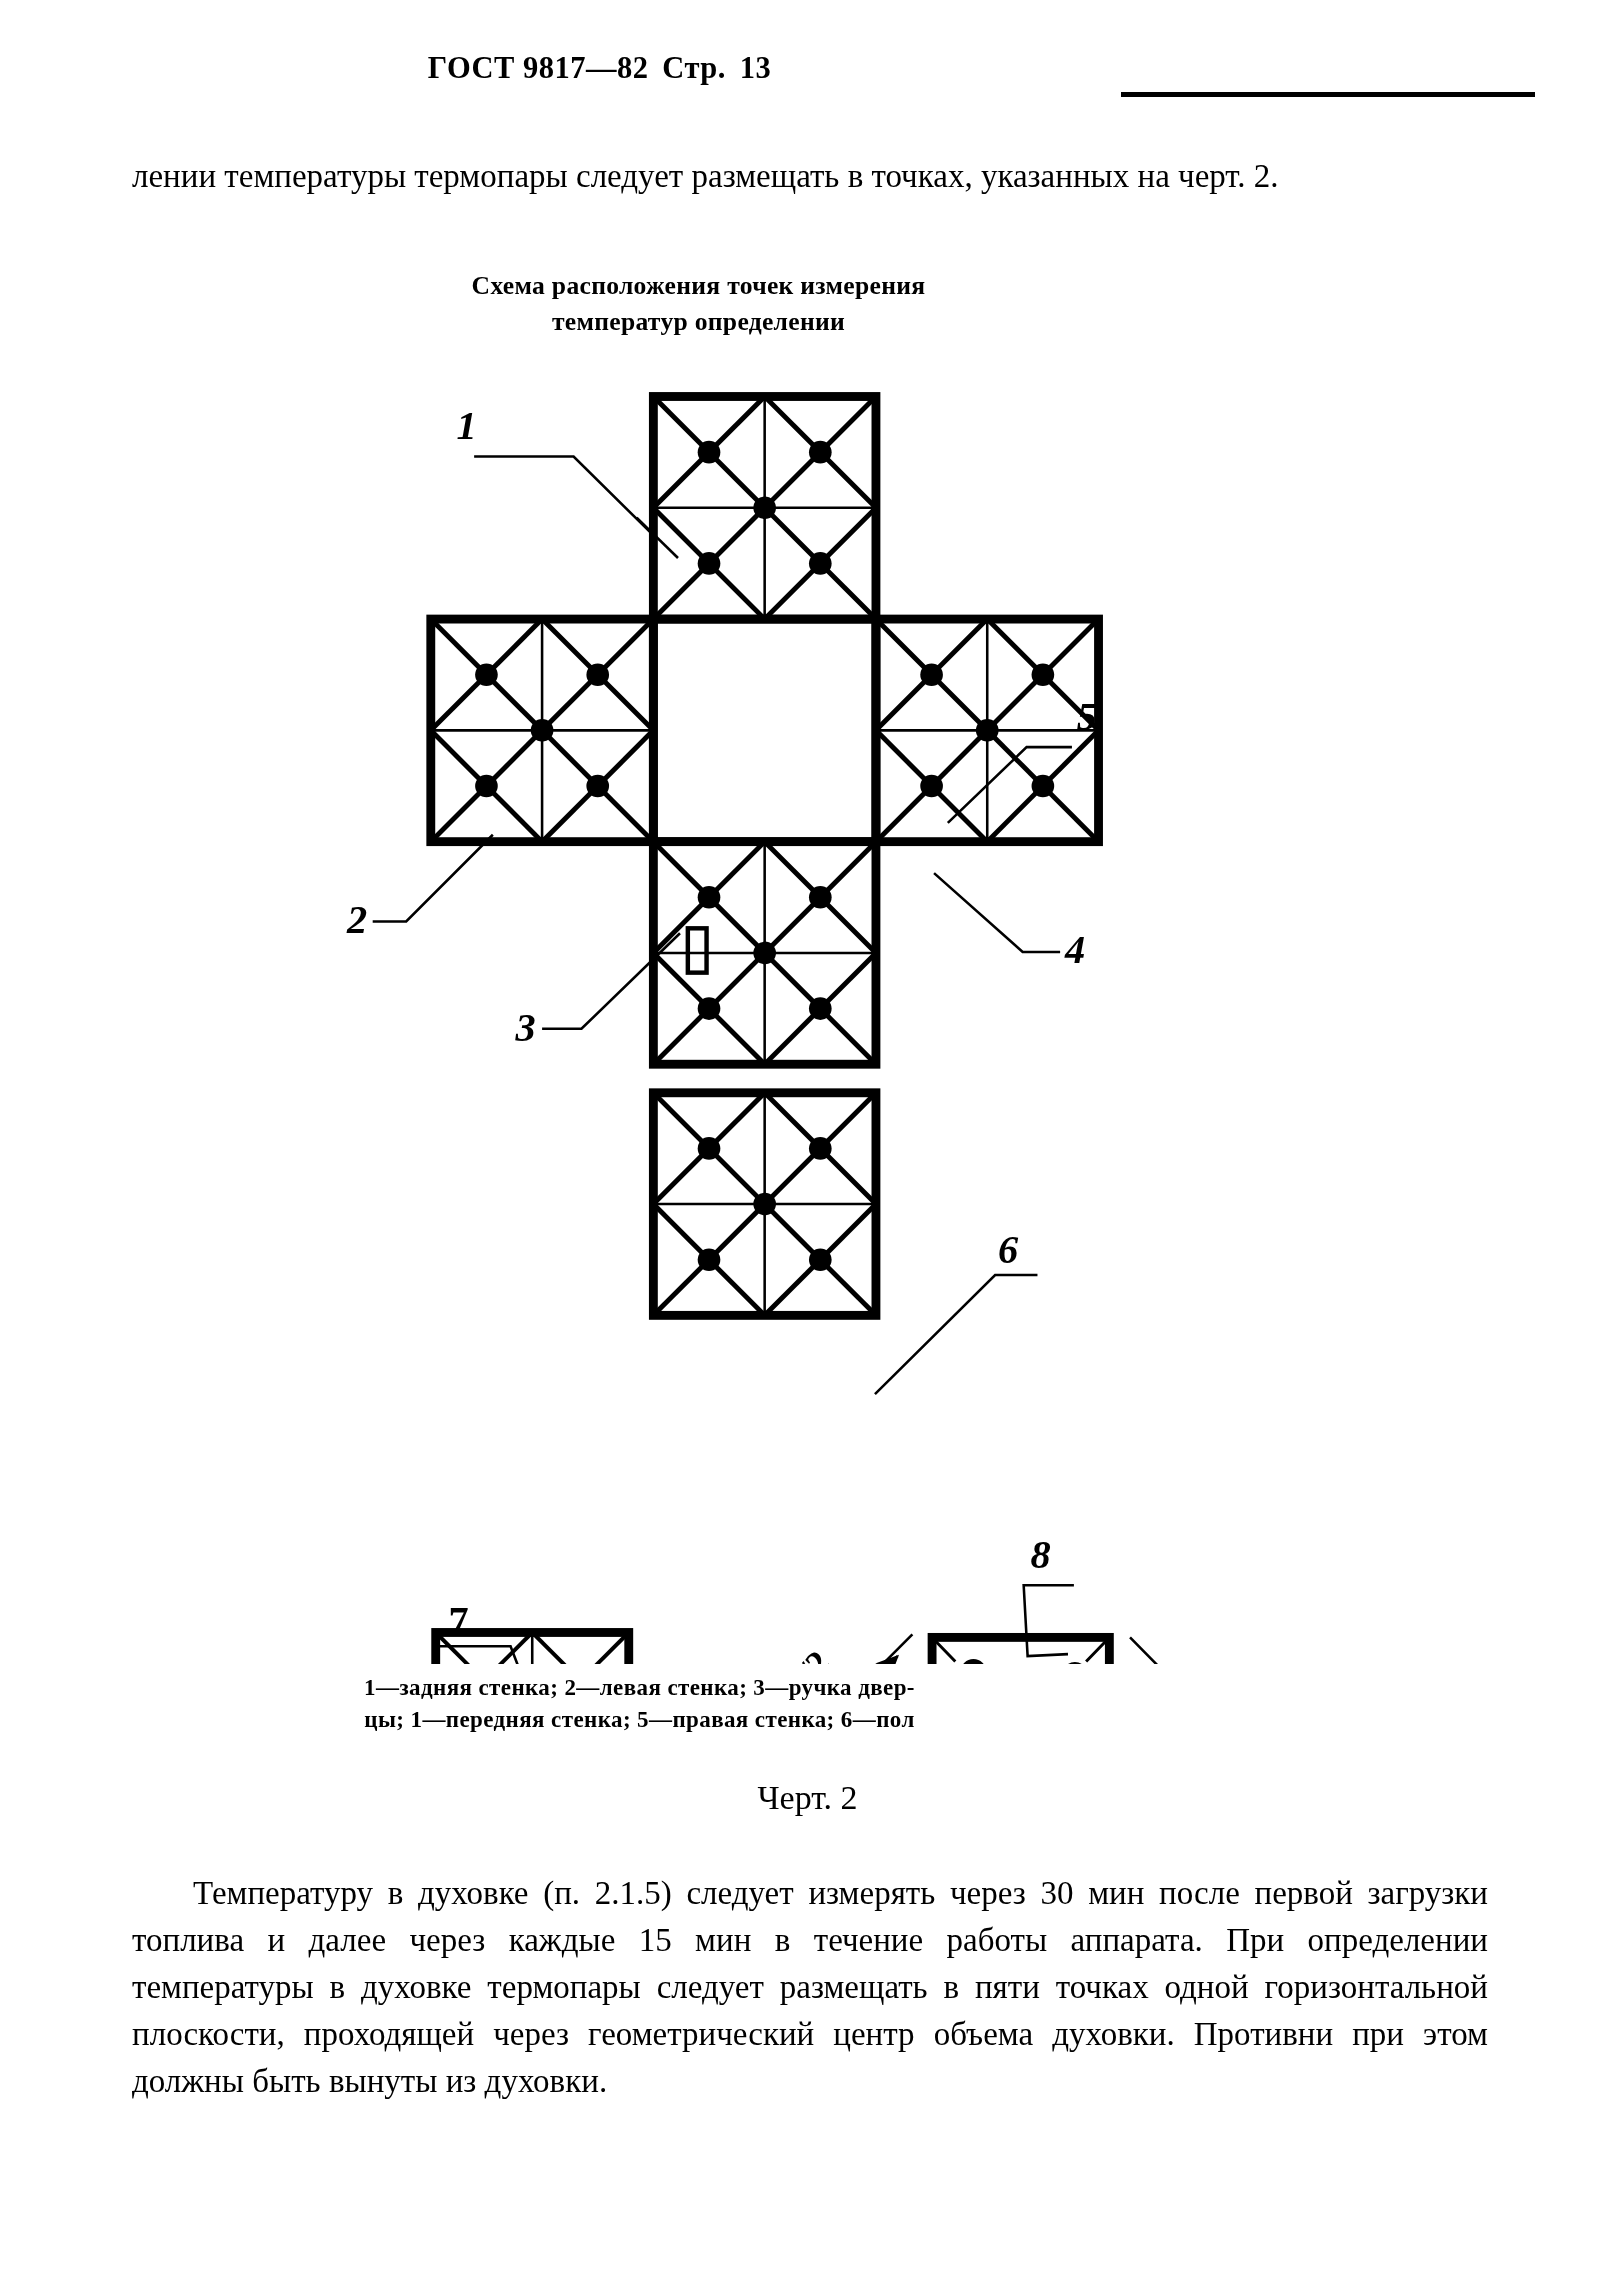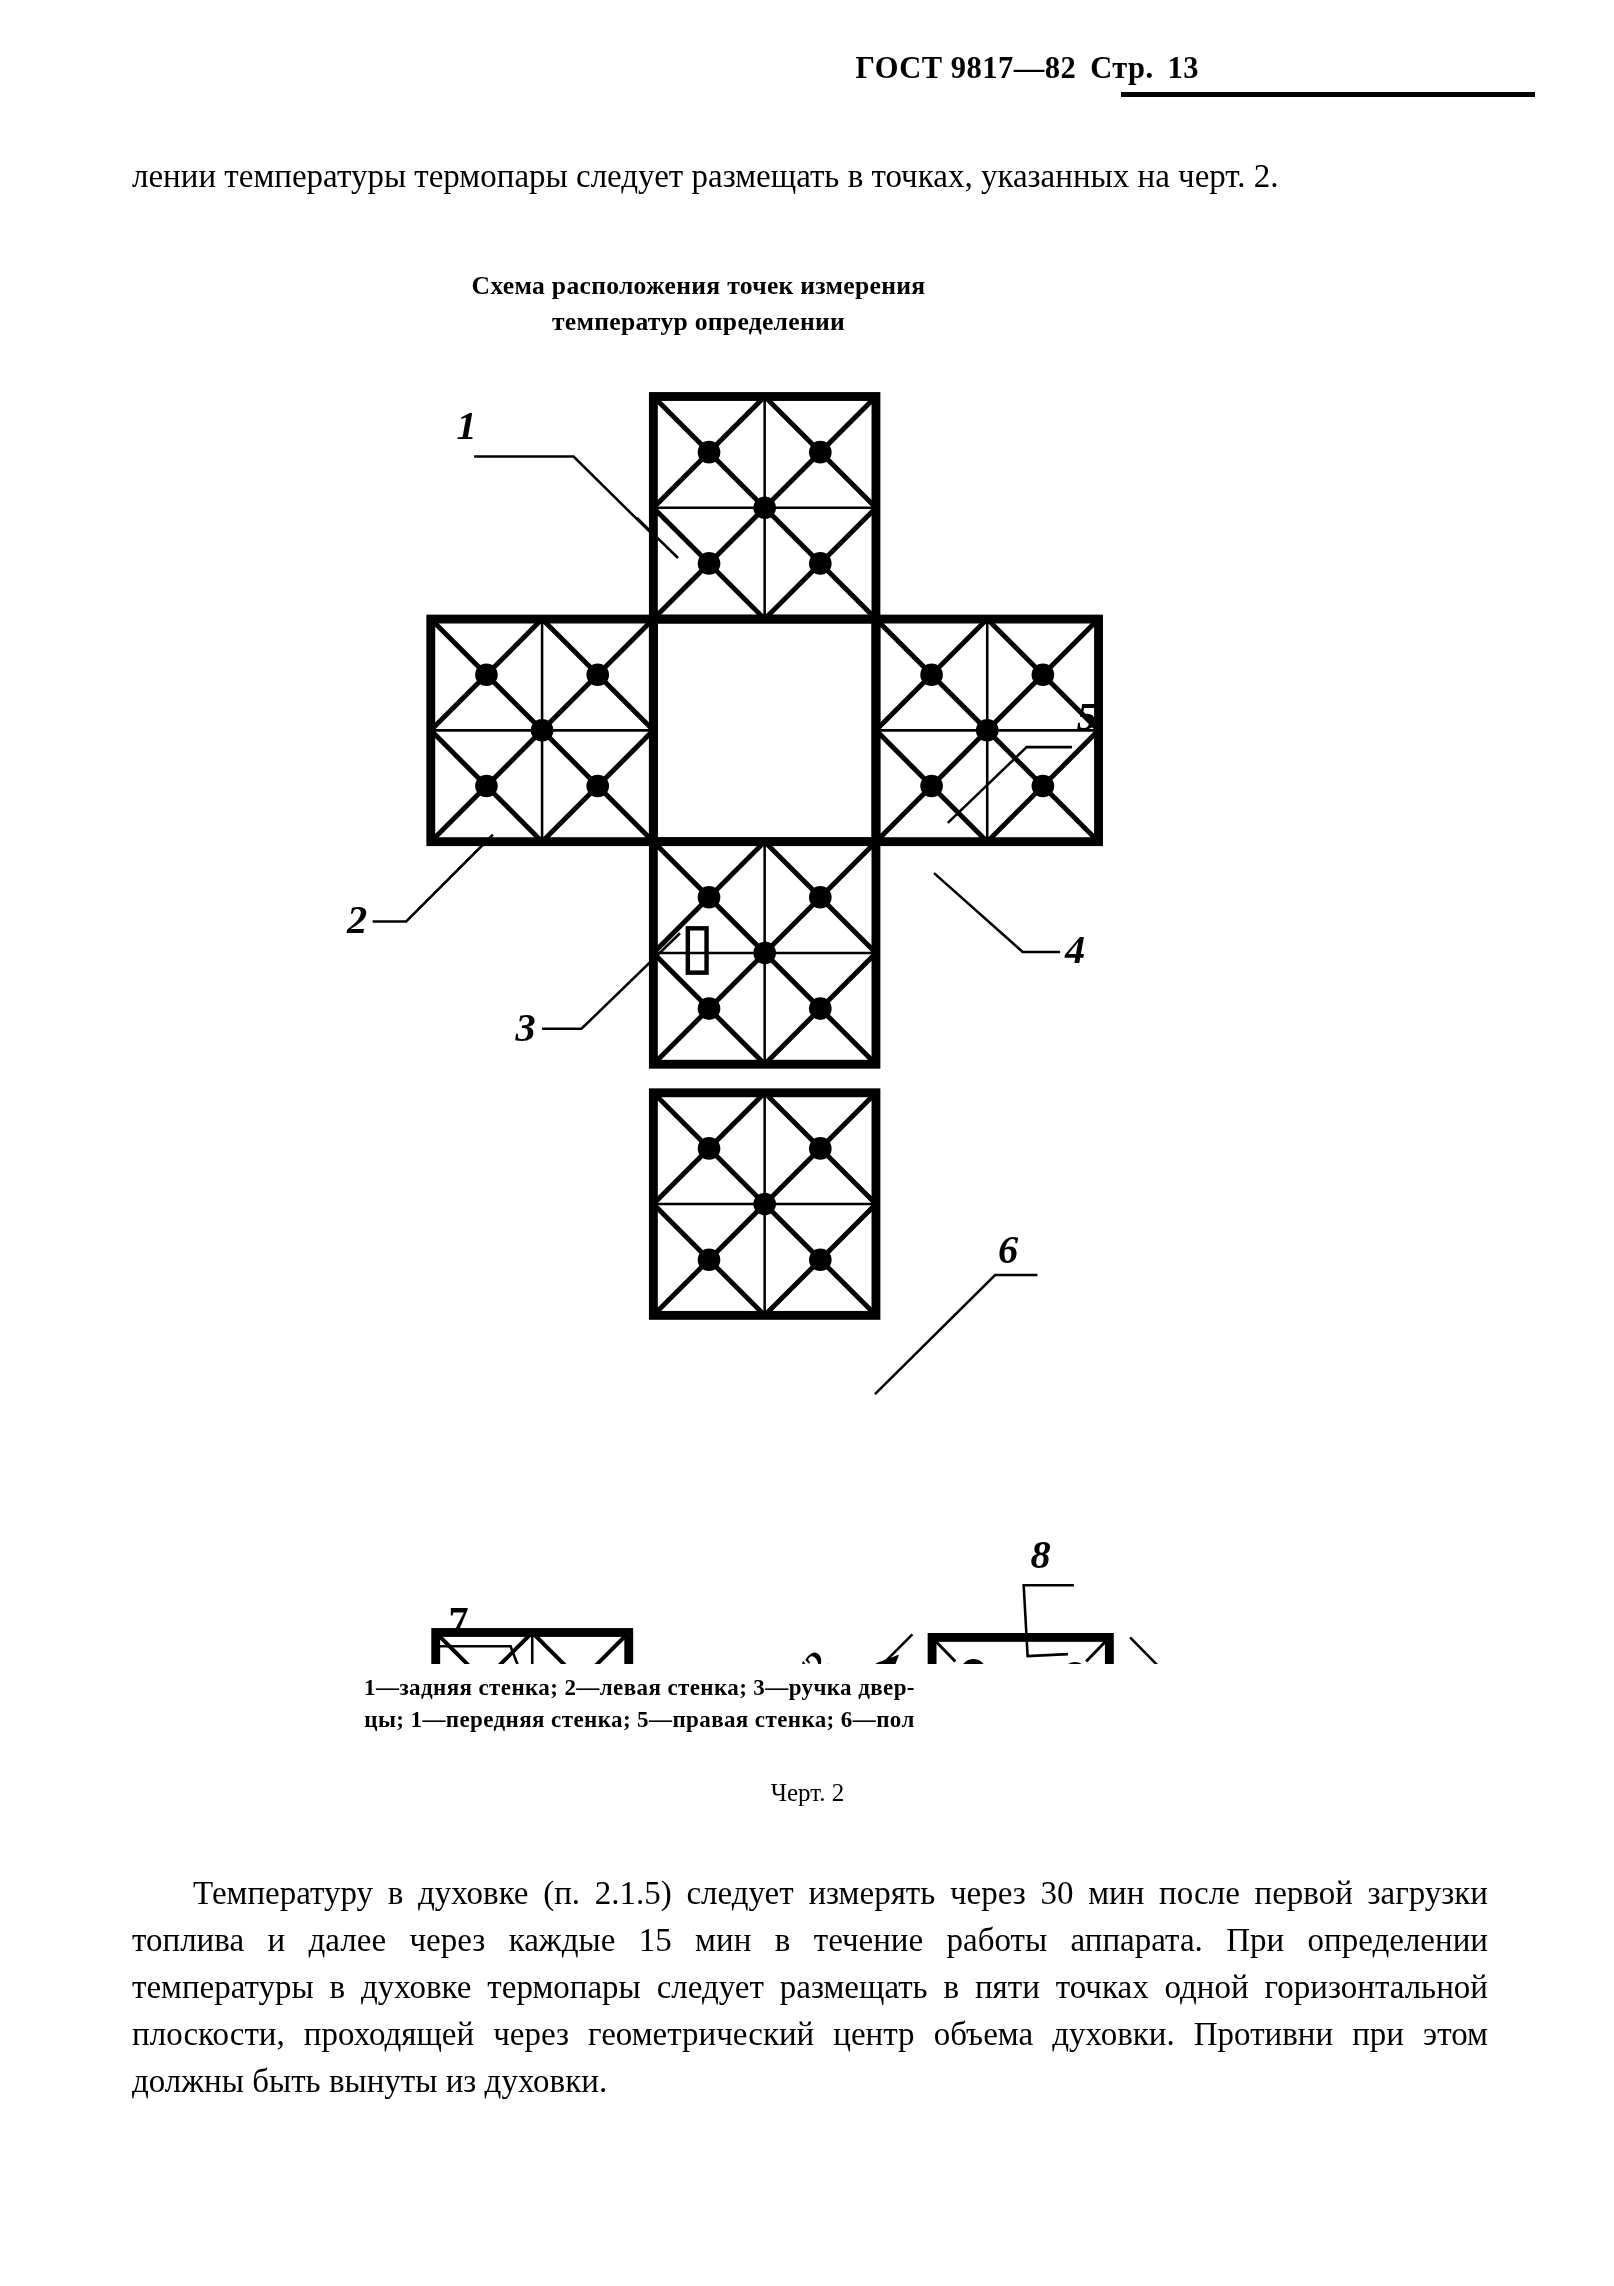--- a/index.html
+++ b/index.html
@@ -15,21 +15,21 @@
     color: #000000;
     overflow: hidden;
   }
 
   
   .page-header {
     position: absolute;
     top: 51px;
     left: 0;
     width: 1283px;
-    text-align: right;
+    text-align: center;
     padding-right: 84px;
     box-sizing: border-box;
     font-size: 30.5px;
     font-weight: bold;
     letter-spacing: 0.5px;
   }
   .page-header .gost-num { margin-right: 13.8px; }
   .page-header .page-word { font-weight: bold; }
   .page-header .page-no { margin-left: 13.8px; }
 
@@ -90,21 +90,21 @@
     line-height: 31.5px;
     letter-spacing: 0.4px;
     font-weight: bold;
   }
   .fig-caption {
     position: absolute;
     top: 1779px;
     left: 0;
     width: 1615px;
     text-align: center;
-    font-size: 25px;
+    font-size: 34px;
   }
 </style>
 </head>
 <body>
 
 <div class="page-header">
   <span class="gost-num">ГОСТ 9817—82</span><span class="page-word">Стр.</span><span class="page-no">13</span>
 </div>
 <div class="header-rule"></div>
 

